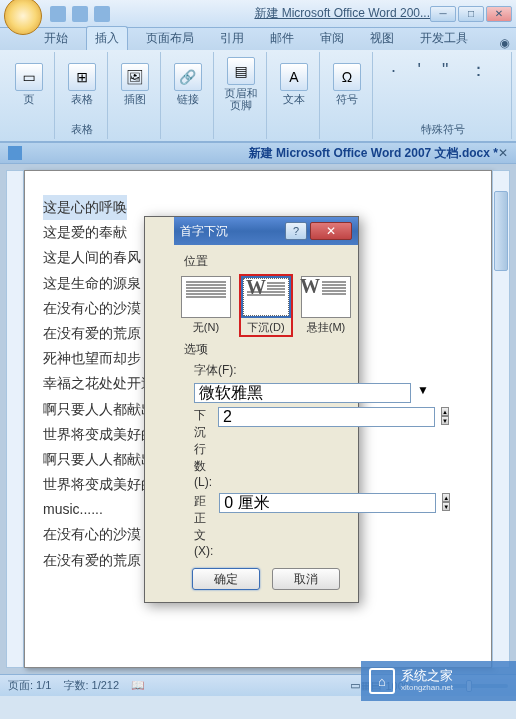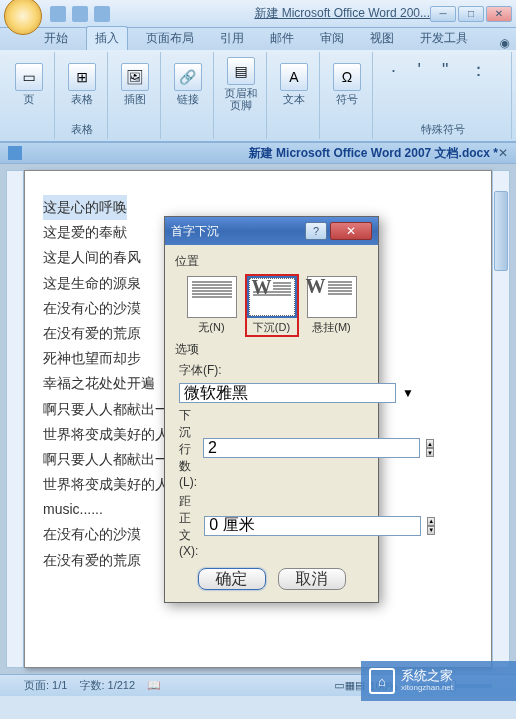--- a/index.html
+++ b/index.html
@@ -33,47 +33,47 @@
     .doc-close { font-size: 12px; color: #3a5a7a; cursor: pointer; }
     
     .doc-area { height: 510px; background: #b8cce0; padding: 6px; display: flex; position: relative; }
     .ruler-v { width: 18px; background: #e8f1fb; border: 1px solid #a8c5e0; }
     .page { flex: 1; background: #fff; border: 1px solid #888; box-shadow: 2px 2px 5px rgba(0,0,0,0.3); padding: 24px 18px; overflow: hidden; }
     .doc-line { font-size: 14px; color: #333; line-height: 1.8; white-space: nowrap; }
     .doc-line.selected { background: #d0e2f5; display: inline-block; }
     .scrollbar { width: 18px; background: #e8f1fb; border: 1px solid #a8c5e0; position: relative; }
     .scroll-thumb { position: absolute; top: 20px; width: 14px; height: 80px; left: 1px; background: linear-gradient(90deg, #d0e2f5, #a8c5e0); border: 1px solid #8db2d8; border-radius: 2px; }
     
-    .statusbar { height: 22px; background: linear-gradient(#d0e2f5, #b8d4ee); border-top: 1px solid #8db2d8; display: flex; align-items: center; padding: 0 24px; font-size: 11px; color: #3a5a7a; gap: 12px; }
+    .statusbar { height: 22px; background: linear-gradient(#d0e2f5, #b8d4ee); border-top: 1px solid #8db2d8; display: flex; align-items: center; padding: 0 8px; font-size: 11px; color: #3a5a7a; gap: 12px; }
     .zoom-area { margin-left: auto; display: flex; align-items: center; gap: 4px; }
     .zoom-slider { width: 80px; height: 4px; background: #8db2d8; position: relative; border-radius: 2px; }
     .zoom-handle { position: absolute; left: 38px; top: -4px; width: 6px; height: 12px; background: #fff; border: 1px solid #7a9cc0; border-radius: 2px; }
     
-    .dialog { position: absolute; left: 164px; top: 216px; width: 215px; background: #ece9d8; border: 1px solid #666; box-shadow: 3px 3px 12px rgba(0,0,0,0.4); z-index: 100; }
+    .dialog { position: absolute; left: 144px; top: 216px; width: 215px; background: #ece9d8; border: 1px solid #666; box-shadow: 3px 3px 12px rgba(0,0,0,0.4); z-index: 100; padding-left: 29px; }
     .dialog-title { height: 28px; background: linear-gradient(#5a8cd8, #3a6db5, #4a7cc5); display: flex; align-items: center; padding: 0 6px; color: #fff; font-size: 12px; }
     .dialog-title-text { flex: 1; }
     .dialog-help { width: 22px; height: 18px; background: linear-gradient(#e8f1fb, #b8d4ee); border: 1px solid #5a7aa0; border-radius: 2px; color: #3a5a7a; display: flex; align-items: center; justify-content: center; margin-right: 3px; font-size: 11px; }
     .dialog-close-btn { width: 42px; height: 18px; background: linear-gradient(#e07878, #c04545); border: 1px solid #8a3030; border-radius: 2px; color: #fff; display: flex; align-items: center; justify-content: center; font-size: 12px; }
     .dialog-body { padding: 8px 10px; }
     .section-label { font-size: 12px; color: #333; margin-bottom: 4px; }
     .position-row { display: flex; gap: 6px; justify-content: center; margin-bottom: 4px; }
     .pos-option { display: flex; flex-direction: column; align-items: center; gap: 2px; padding: 2px; }
     .pos-option.highlighted { border: 2px solid #d42020; padding: 0; }
     .pos-preview { width: 50px; height: 42px; background: #fff; border: 1px solid #888; padding: 4px; display: flex; flex-direction: column; gap: 1px; position: relative; }
     .pos-preview.selected { border: 2px solid #3a6db5; outline: 1px dotted #666; outline-offset: -3px; }
     .pv-line { height: 2px; background: #999; }
     .pv-cap { position: absolute; font-family: serif; font-size: 20px; font-weight: bold; color: #555; }
     .pos-label { font-size: 11px; color: #333; }
-    .form-row { display: flex; align-items: center; margin: 4px 4px; gap: 6px; font-size: 12px; }
+    .form-row { display: flex; align-items: flex-start; margin: 4px 10px; gap: 6px; font-size: 12px; }
     .form-label { width: 78px; color: #333; }
     .form-input { flex: 1; height: 20px; border: 1px solid #7a9cc0; background: #fff; padding: 0 4px; font-size: 16px; }
     .spinner { width: 14px; display: flex; flex-direction: column; }
     .spin-btn { height: 9px; background: linear-gradient(#f0f0f0, #d0d0d0); border: 1px solid #888; font-size: 6px; display: flex; align-items: center; justify-content: center; }
     .dialog-buttons { display: flex; justify-content: center; gap: 12px; margin-top: 10px; padding-bottom: 4px; }
-    .dlg-btn { width: 68px; height: 22px; background: linear-gradient(#fdfdfd, #e0e0e0); border: 1px solid #888; border-radius: 8px; font-size: 16px; color: #333; font-family: Liberation Serif, serif; }
+    .dlg-btn { width: 68px; height: 22px; background: linear-gradient(#fdfdfd, #e0e0e0); border: 1px solid #888; border-radius: 3px; font-size: 12px; color: #333; font-family: Liberation Serif, serif; }
     .dlg-btn.default { border: 1px solid #3a6db5; box-shadow: 0 0 2px #5a8cd8; }
     
     .watermark { position: absolute; right: 0; bottom: 18px; width: 155px; height: 40px; background: rgba(70,130,200,0.85); color: #fff; display: flex; align-items: center; padding: 0 8px; font-size: 13px; z-index: 200; }
     .wm-icon { width: 26px; height: 26px; border: 2px solid #fff; border-radius: 3px; margin-right: 6px; display: flex; align-items: center; justify-content: center; }
     .wm-text { display: flex; flex-direction: column; line-height: 1.1; }
     .wm-sub { font-size: 8px; opacity: 0.8; }
   </style>
 </head>
 <body>
 

